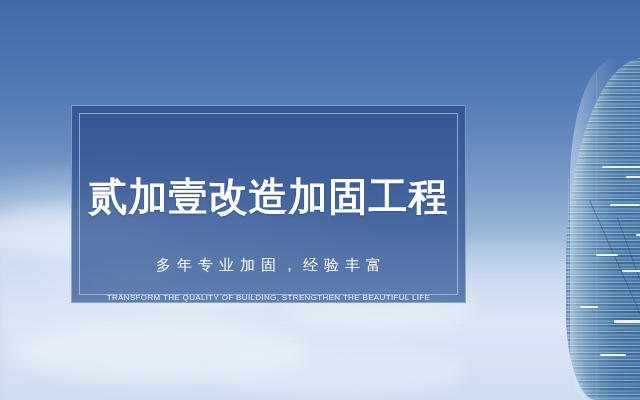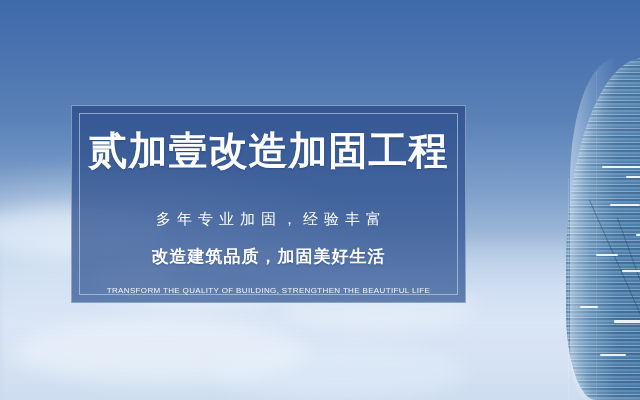--- a/index.html
+++ b/index.html
@@ -183,21 +183,21 @@
     bottom: 7px;
     border: 1px solid rgba(200,218,242,0.60);
     pointer-events: none;
   }
   .panel-content {
     position: absolute;
     inset: 0;
     display: flex;
     flex-direction: column;
     align-items: center;
-    justify-content: flex-start;
+    justify-content: flex-end;
     padding-top: 25px;
     box-sizing: border-box;
   }
 
   .headline {
     color: #ffffff;
     font-size: 39px;
     font-weight: bold;
     line-height: 1;
     letter-spacing: 1px;
@@ -268,18 +268,17 @@
     <div class="hilite" style="left:34px; top:296px; width:26px; height:2px;"></div>
   </div>
 
   <div class="grain"></div>
 
   <div class="panel">
     <div class="panel-inner-border"></div>
     <div class="panel-content">
       <div class="headline">贰加壹改造加固工程</div>
       <div class="subline">多年专业加固，经验丰富</div>
-      <div class="tagline">改造建筑品质，加固美好生活</div>
       <div class="english">TRANSFORM THE QUALITY OF BUILDING, STRENGTHEN THE BEAUTIFUL LIFE</div>
     </div>
   </div>
 
 </div>
 
 </body></html>

